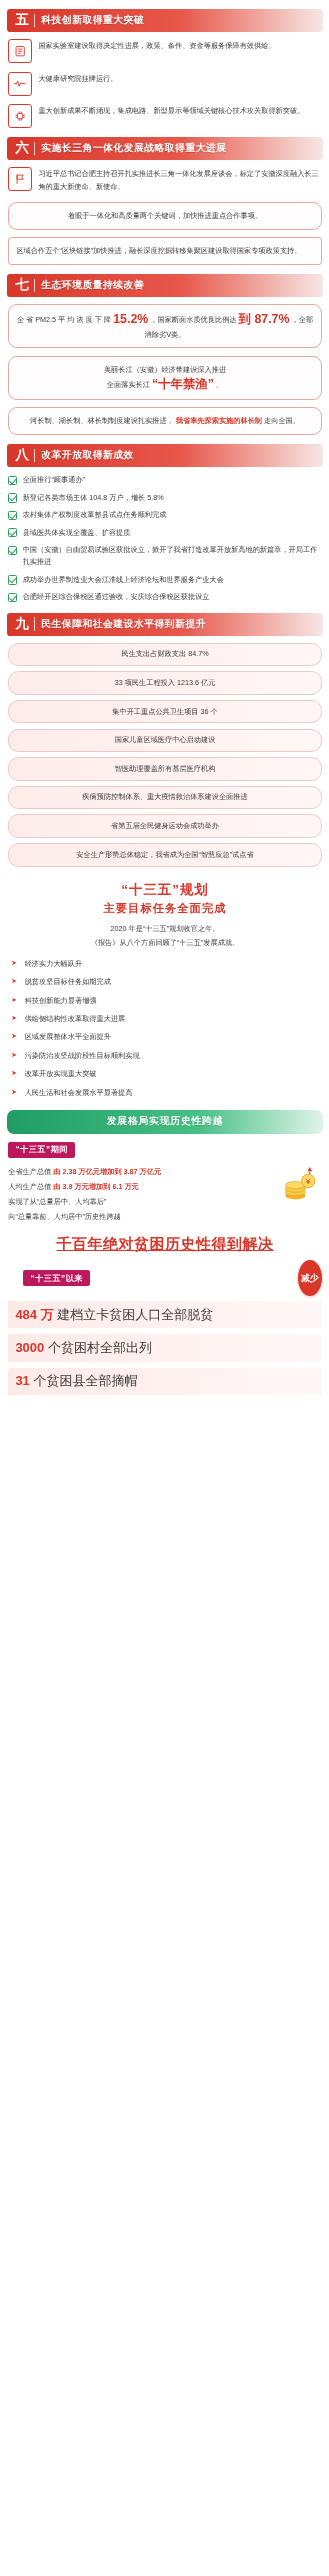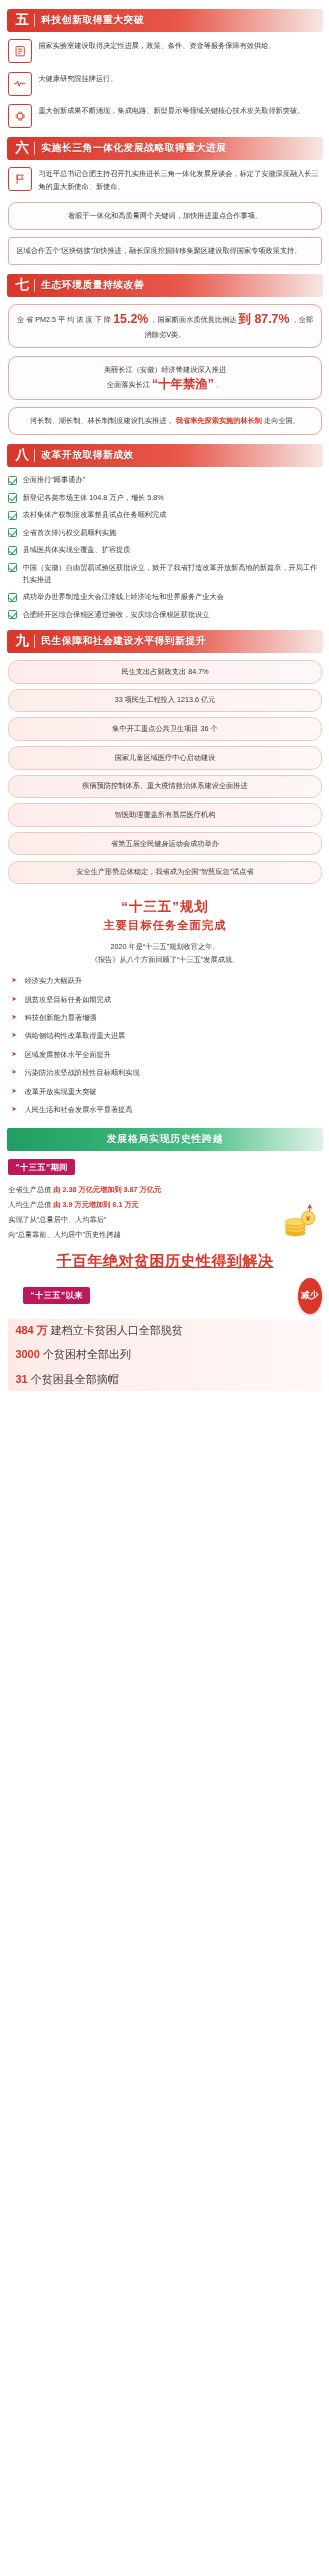--- a/index.html
+++ b/index.html
@@ -174,21 +174,21 @@
     flex: 1 1 auto;
     font-size: 7.2px;
     line-height: 1.7;
     color: #3a3a3a;
   }
 
   
   .green-banner {
     margin: 11.3px 7.2px 8.2px 7.2px;
     background: linear-gradient(90deg, #1f9d63 0%, #46bf84 60%, #dff3e8 100%);
-    border-radius: 2px;
+    border-radius: 7px;
     padding: 5.2px 0;
     text-align: center;
     color: #fff;
     font-size: 9.8px;
     font-weight: bold;
     letter-spacing: 0.8px;
     text-shadow: 0 0.5px 0.5px rgba(0,0,0,.15);
   }
 
   
@@ -200,21 +200,21 @@
     font-weight: bold;
     border-radius: 2.1px;
     padding: 2.6px 7.2px;
     letter-spacing: 0.5px;
   }
   .tag-row { margin: 6.2px 8.2px 6.2px 8.2px; }
 
   
   .stat-wrap {
     display: flex;
-    align-items: flex-end;
+    align-items: flex-start;
     margin: 0 8.2px 9.3px 8.2px;
   }
   .stat-lines { flex: 1 1 auto; }
   .stat-line {
     font-size: 7.2px;
     line-height: 2.1;
     color: #3a3a3a;
   }
   .stat-line .hl { color: #d8372a; font-weight: bold; }
   .coins { flex: 0 0 44px; text-align: center; }
@@ -234,22 +234,22 @@
     align-items: center;
     justify-content: space-between;
     margin: 0 8.2px 5.2px 8.2px;
     padding-left: 15px;
   }
   .pov-list { margin: 0 8.2px 12.4px 8.2px; }
   .pov-item {
     background: linear-gradient(90deg, #fdeae7 0%, #fff8f7 100%);
     border-radius: 2.1px;
     padding: 4.6px 7.2px;
-    margin-bottom: 0;
-    font-size: 11px;
+    margin-bottom: 6px;
+    font-size: 13px;
     color: #3a3a3a;
   }
   .pov-item .hl { color: #d8372a; font-weight: bold; }
   .seal {
     width: 24px; height: 36px; border-radius: 50%;
     background: #d8372a; color: #fff;
     display: flex; align-items: center; justify-content: center;
     font-size: 8.8px; font-weight: bold; line-height: 1.2;
     box-shadow: 0 1px 3.1px rgba(216,55,42,.35);
     flex-direction: column;
@@ -372,24 +372,20 @@
     <div class="check-item">
       <span class="cb"></span>
       <span class="ctxt">新登记各类市场主体 104.8 万户，增长 5.8%</span>
     </div>
     <div class="check-item">
       <span class="cb"></span>
       <span class="ctxt">农村集体产权制度改革整县试点任务顺利完成</span>
     </div>
     <div class="check-item">
       <span class="cb"></span>
-      <span class="ctxt">全省首次排污权交易顺利实施</span>
-    </div>
-    <div class="check-item">
-      <span class="cb"></span>
       <span class="ctxt">县域医共体实现全覆盖、扩容提质</span>
     </div>
     <div class="check-item">
       <span class="cb"></span>
       <span class="ctxt">中国（安徽）自由贸易试验区获批设立，掀开了我省打造改革开放新高地的新篇章，开局工作扎实推进</span>
     </div>
     <div class="check-item">
       <span class="cb"></span>
       <span class="ctxt">成功举办世界制造业大会江淮线上经济论坛和世界服务产业大会</span>
     </div>
@@ -403,22 +399,22 @@
     <span class="num">九</span>
     <span class="divider"></span>
     <span class="title">民生保障和社会建设水平得到新提升</span>
   </div>
 
   <div>
     <div class="pill grad">民生支出占财政支出 84.7%</div>
     <div class="pill grad">33 项民生工程投入 1213.6 亿元</div>
     <div class="pill grad">集中开工重点公共卫生项目 36 个</div>
     <div class="pill grad">国家儿童区域医疗中心启动建设</div>
+    <div class="pill grad">智医助理覆盖所有基层医疗机构</div>
     <div class="pill grad">疾病预防控制体系、重大疫情救治体系建设全面推进</div>
-    <div class="pill grad">智医助理覆盖所有基层医疗机构</div>
     <div class="pill grad">省第五届全民健身运动会成功举办</div>
     <div class="pill grad">安全生产形势总体稳定，我省成为全国“智慧应急”试点省</div>
   </div>
 
   <div class="big-title">
     <div class="l1">“十三五”规划</div>
     <div class="l2">主要目标任务全面完成</div>
   </div>
 
   <div class="lead">

